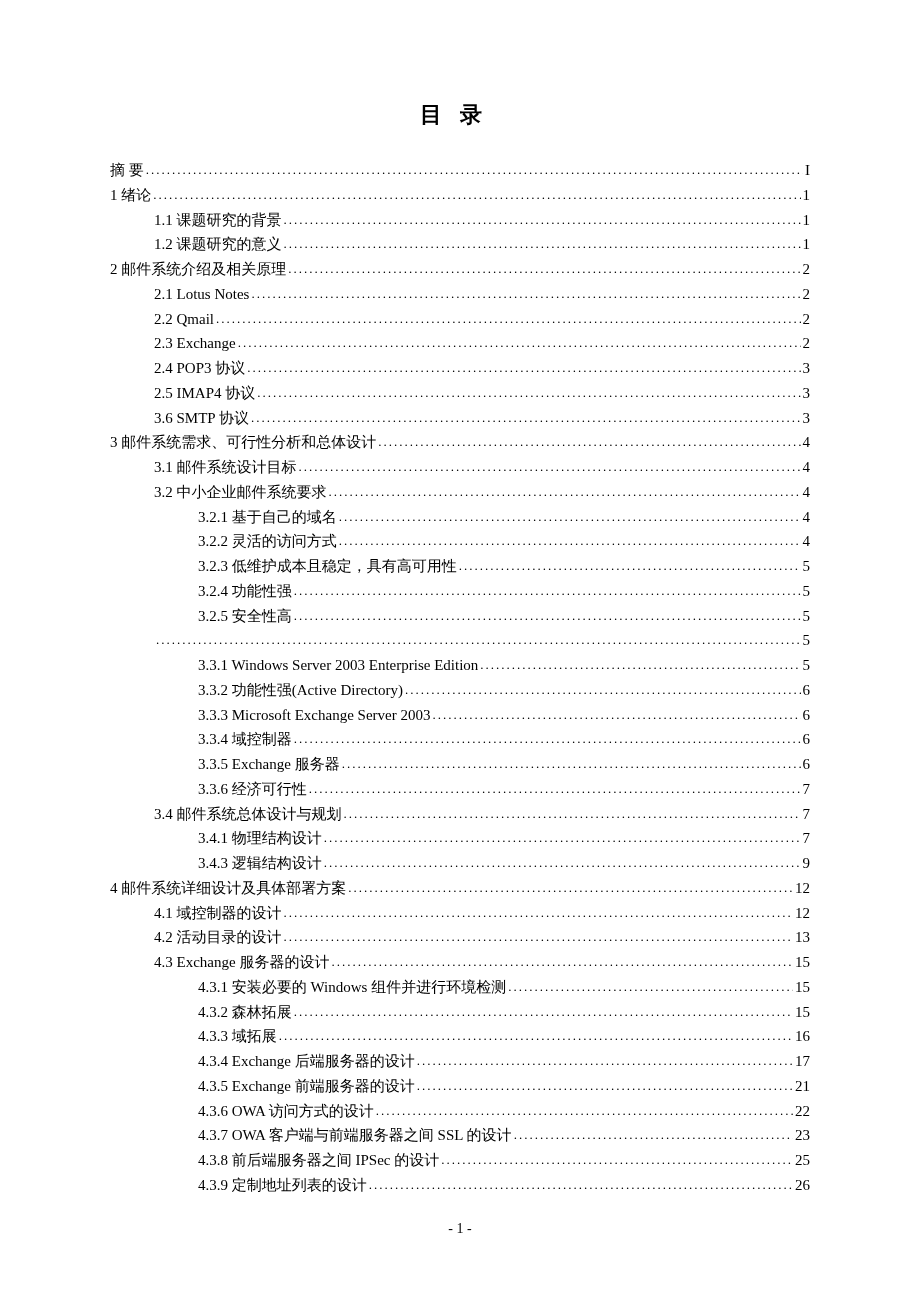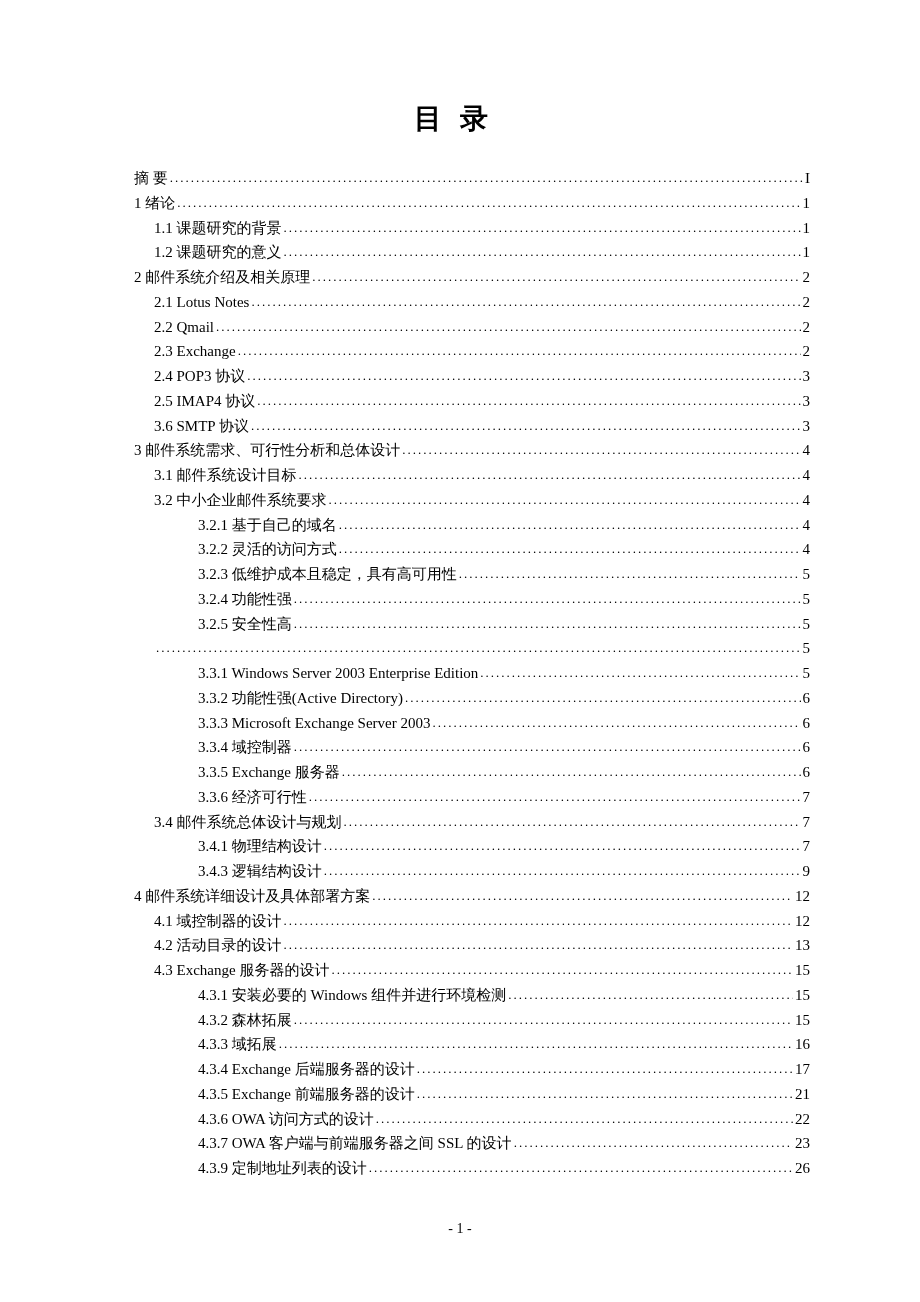--- a/index.html
+++ b/index.html
@@ -11,35 +11,35 @@
       background: #ffffff;
       font-family: "SimSun", "宋体", serif;
       width: 920px;
       height: 1302px;
       padding: 100px 110px 40px 110px;
       color: #000;
       position: relative;
     }
     .title {
       text-align: center;
-      font-size: 28px;
+      font-size: 22px;
       font-weight: bold;
       letter-spacing: 18px;
       margin-bottom: 28px;
     }
     .toc {
       font-size: 15px;
       line-height: 1.65;
     }
     .toc-entry {
       display: flex;
       align-items: baseline;
       white-space: nowrap;
     }
-    .toc-entry.level-0 { padding-left: 0; margin-left: 24px; }
+    .toc-entry.level-0 { padding-left: 0; }
     .toc-entry.level-1 { padding-left: 44px; text-align: right; }
     .toc-entry.level-2 { padding-left: 88px; }
     .entry-label {
       flex-shrink: 0;
     }
     .dots {
       flex: 1;
       overflow: hidden;
       letter-spacing: 2px;
       font-size: 13px;
@@ -261,19 +261,24 @@
       <span class="entry-label">4.3.6 OWA 访问方式的设计</span>
       <span class="dots"></span>
       <span class="page-num">22</span>
     </div>
     <div class="toc-entry level-2">
       <span class="entry-label">4.3.7 OWA 客户端与前端服务器之间 SSL 的设计</span>
       <span class="dots"></span>
       <span class="page-num">23</span>
     </div>
     <div class="toc-entry level-2">
+      <span class="entry-label">4.3.8  前后端服务器之间 IPSec 的设计</span>
+      <span class="dots"></span>
+      <span class="page-num">25</span>
+    </div>
+    <div class="toc-entry level-2">
       <span class="entry-label">4.3.9  定制地址列表的设计</span>
       <span class="dots"></span>
       <span class="page-num">26</span>
     </div>
   </div>
 
 <div class="footer">- 1 -</div>
 
 </body></html>

